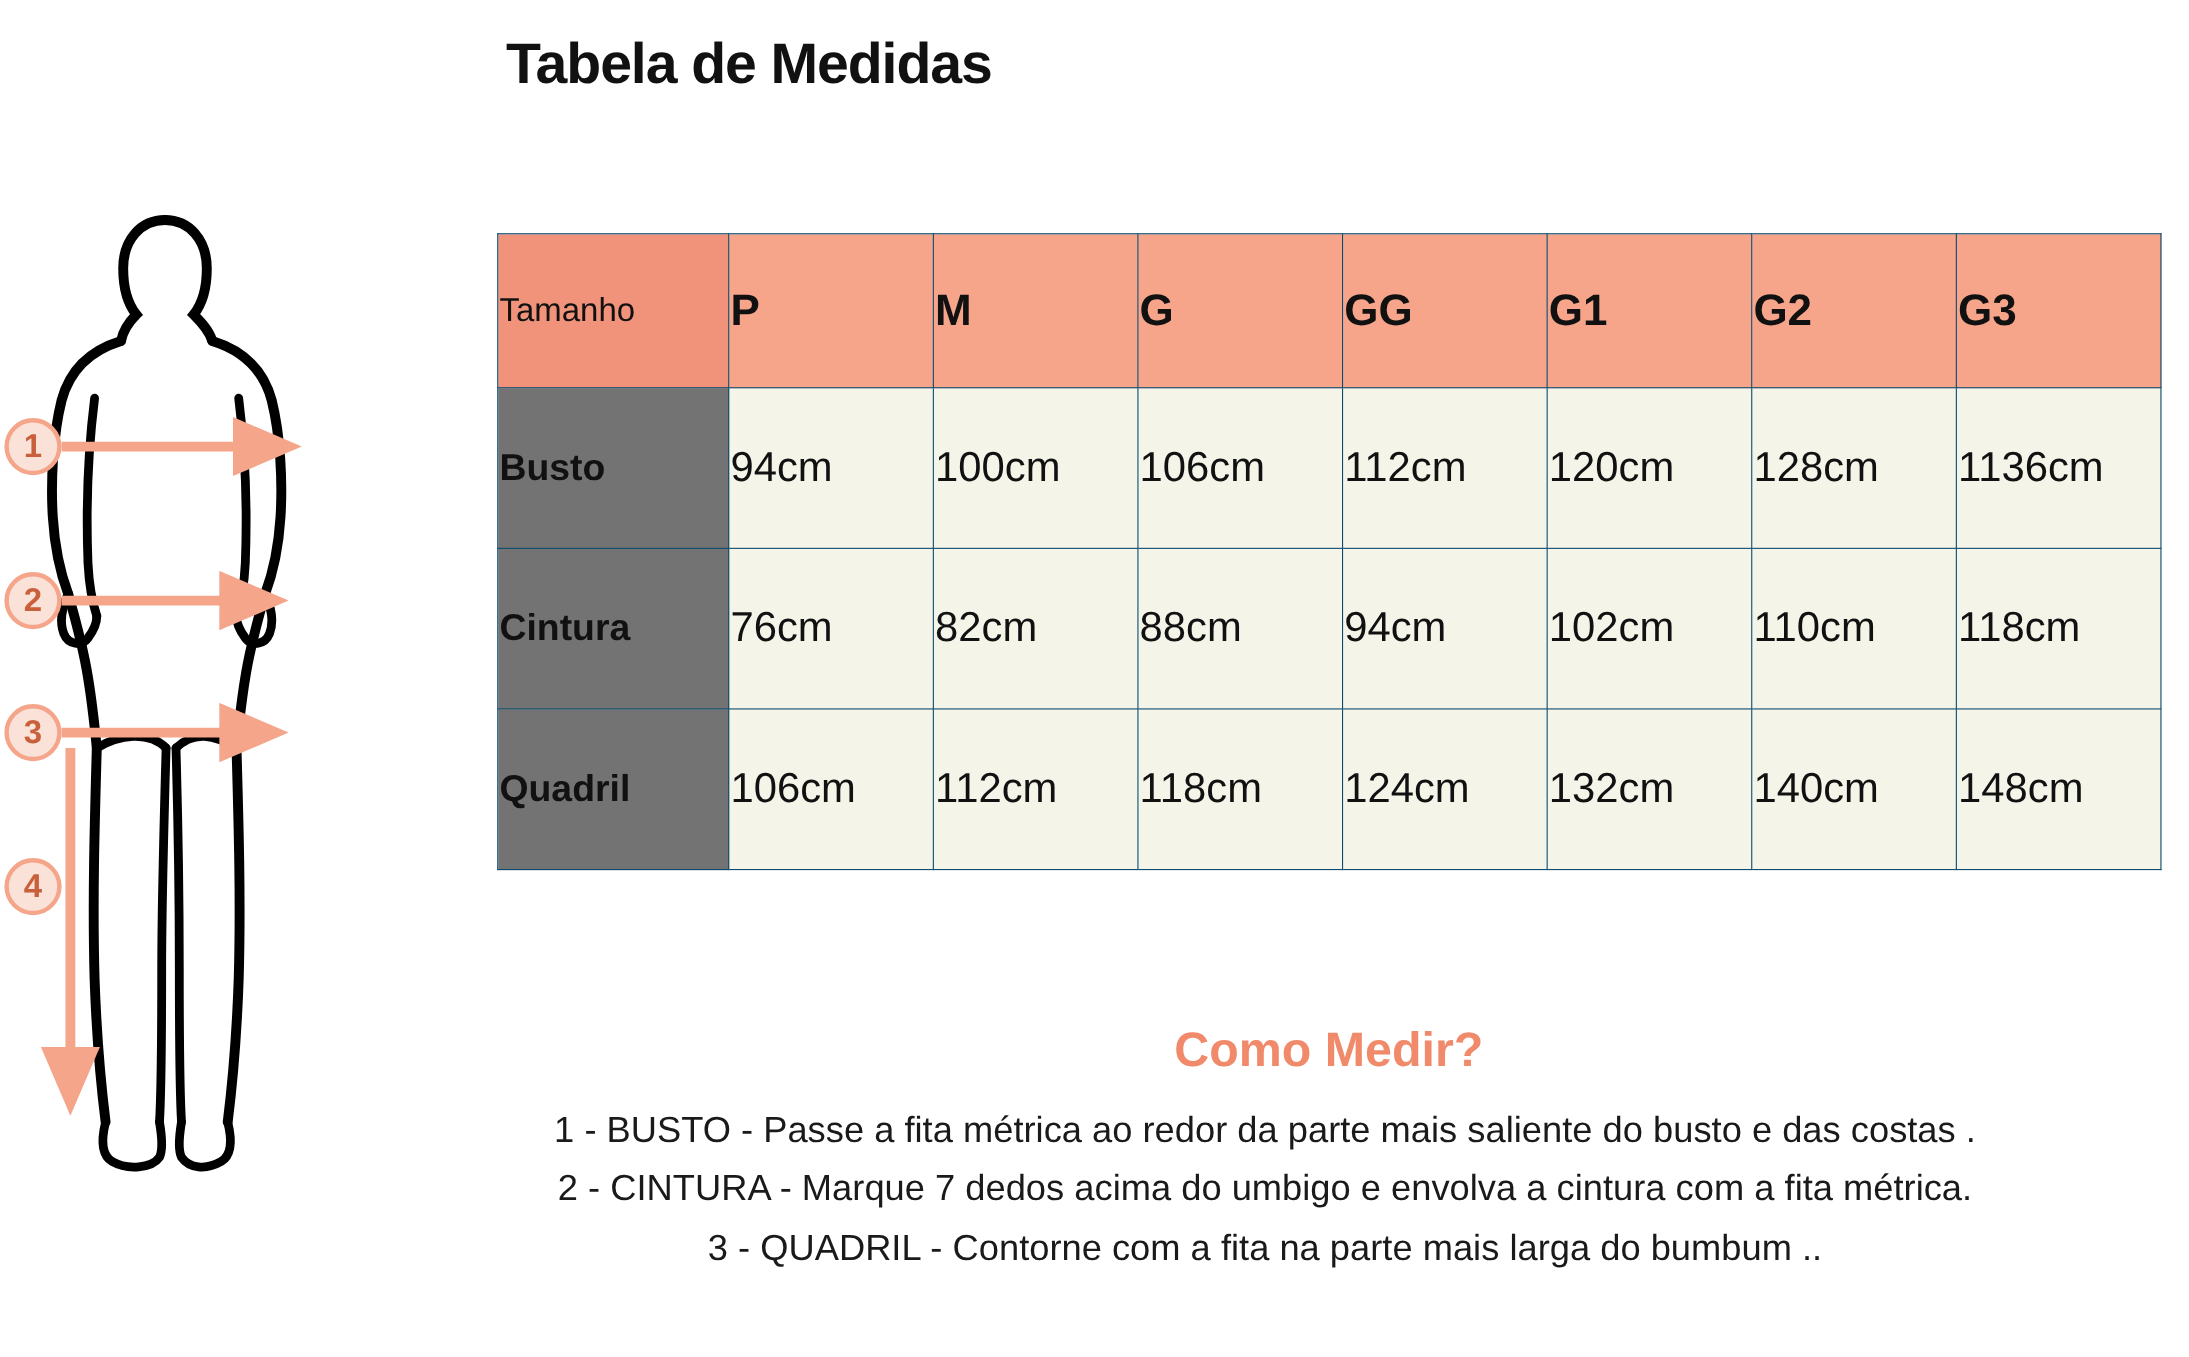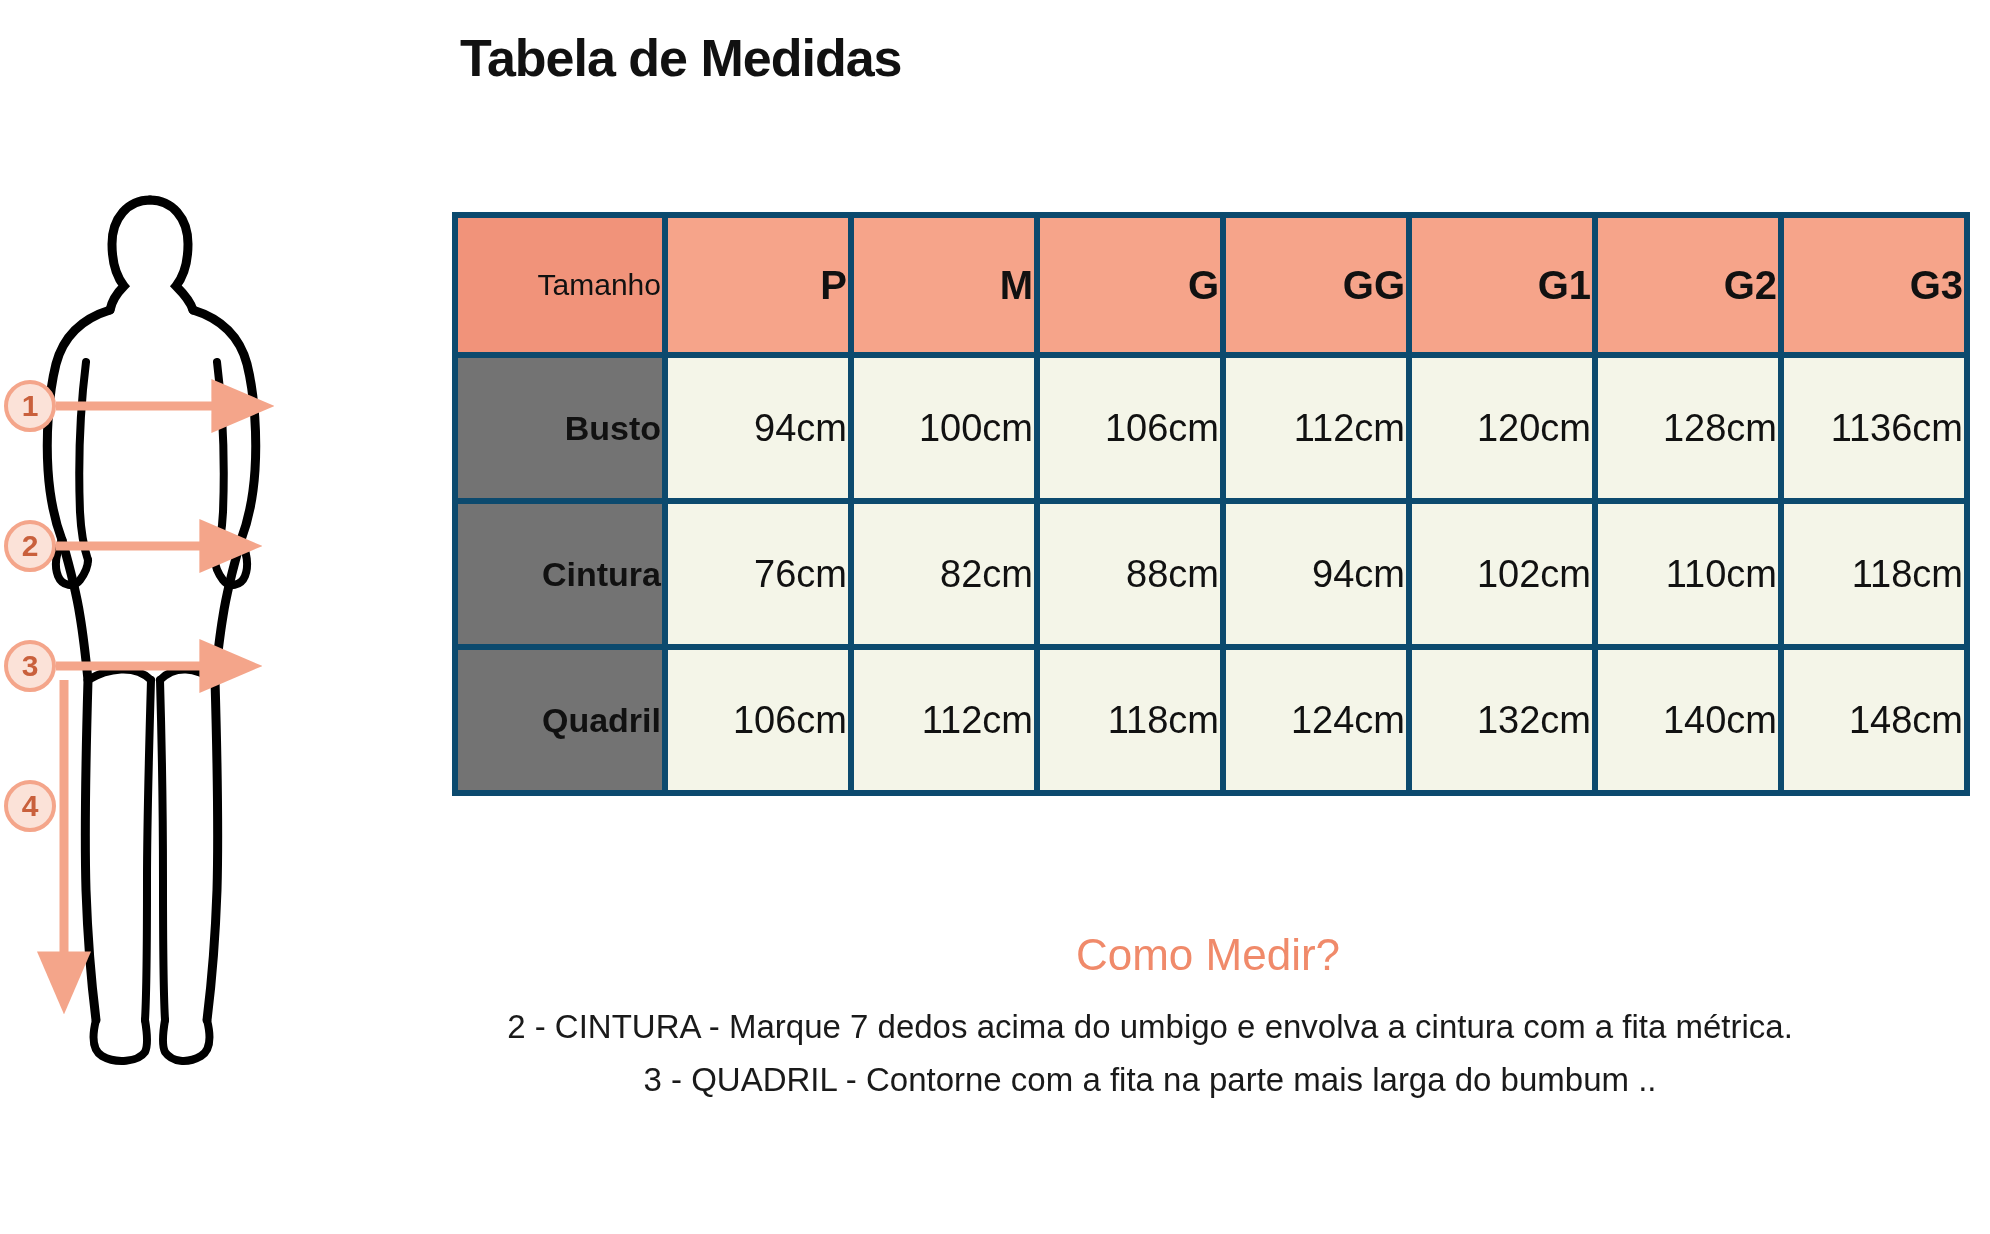--- a/index.html
+++ b/index.html
@@ -66,22 +66,22 @@
     left: 452px;
     top: 212px;
     width: 1512px;
   }
   table.size-table {
     border-collapse: collapse;
     width: 1512px;
     table-layout: fixed;
   }
   table.size-table td, table.size-table th {
-    border: 6px solid #0c4a6e;
-    text-align: right;
+    border: 1px solid #0c4a6e;
+    text-align: left;
     vertical-align: middle;
     box-sizing: border-box;
   }
   thead th {
     background: #f6a48a;
     height: 140px;
     font-size: 40px;
     font-weight: bold;
     color: #111;
   }
@@ -110,21 +110,21 @@
   col.c-data  { width: 186px; }
 
   
   .como-medir {
     position: absolute;
     left: 452px;
     top: 930px;
     width: 1512px;
     text-align: center;
     font-size: 44px;
-    font-weight: normal;
+    font-weight: bold;
     color: #f08a6a;
   }
   .instructions {
     position: absolute;
     left: 330px;
     top: 1000px;
     width: 1640px;
     text-align: center;
   }
   .instructions .line {
@@ -254,15 +254,16 @@
         <td class="val">140cm</td>
         <td class="val">148cm</td>
       </tr>
     </tbody>
   </table>
 </div>
 
 <div class="como-medir">Como Medir?</div>
 
 <div class="instructions">
+  <div class="line">1 - BUSTO - Passe a fita métrica ao redor da parte mais saliente do busto e das costas .</div>
   <div class="line">2 - CINTURA - Marque 7 dedos acima do umbigo e envolva a cintura com a fita métrica.</div>
   <div class="line">3 - QUADRIL - Contorne com a fita na parte mais larga do bumbum ..</div>
 </div>
 
 </body></html>

